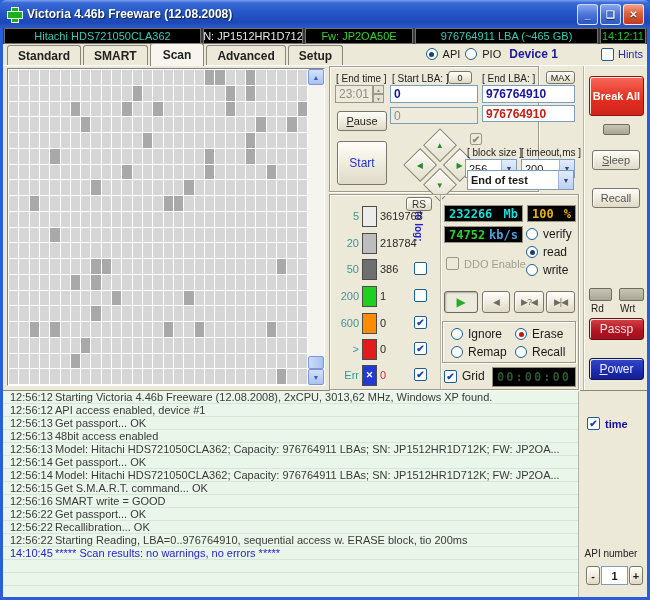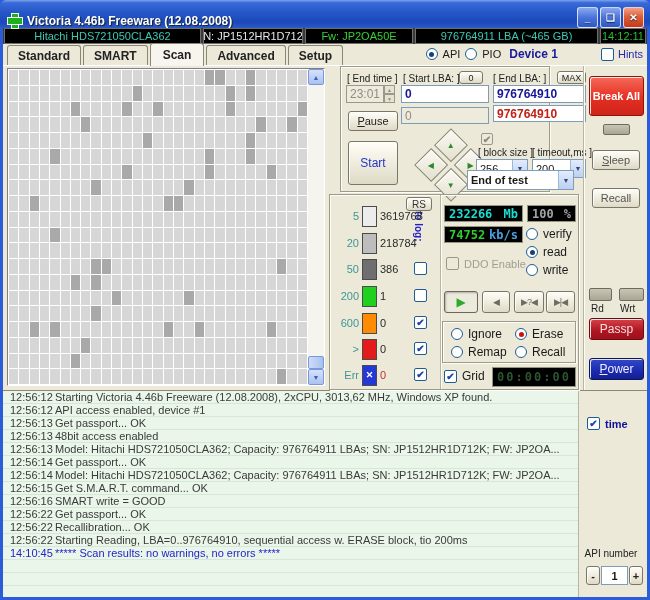--- a/index.html
+++ b/index.html
@@ -2,21 +2,21 @@
 <html><head>
 <meta charset="utf-8">
 <style>
   * { margin:0; padding:0; box-sizing:border-box; }
   html,body { width:650px; height:600px; }
   body { font-family:"Liberation Sans",sans-serif; font-size:11px; color:#1a1a1a; }
 
   .window { width:650px; height:600px; background:#2b5cd9; display:flex; flex-direction:column; overflow:hidden; }
 
   
-  .titlebar { height:28px; flex:0 0 28px; display:flex; align-items:flex-end; padding:0 6px 0 6px;
+  .titlebar { height:28px; flex:0 0 28px; display:flex; align-items:center; padding:0 6px 0 6px;
     background:linear-gradient(180deg,#7ba2ee 0%,#3a6ad8 10%,#2456c8 45%,#1c48b8 80%,#2d5ac9 100%);
     border-radius:6px 6px 0 0; }
   .app-icon { width:16px; height:16px; position:relative; margin-right:5px; flex:0 0 16px; }
   .app-icon::before, .app-icon::after { content:""; position:absolute; background:#1fae1f; border:1px solid #eaffea; }
   .app-icon::before { left:5px; top:1px; width:6px; height:14px; }
   .app-icon::after  { left:1px; top:5px; width:14px; height:6px; }
   .title-text { color:#fff; font-weight:bold; font-size:12px; text-shadow:1px 1px 1px #123; flex:1;
     white-space:nowrap; overflow:hidden; }
   .winbtns { display:flex; gap:2px; }
   .wbtn { width:21px; height:21px; border-radius:3px; border:1px solid rgba(255,255,255,.75);
@@ -71,21 +71,21 @@
 
   .dd { background:#fff; border:1px solid #7f9db9; display:flex; overflow:hidden; }
   .dd .val { flex:1; padding:1px 3px; display:flex; align-items:center; }
   .dd .arr { width:15px; background:linear-gradient(180deg,#e2ecfc 0%,#bcd0f2 100%);
     border-left:1px solid #9db6e0; display:flex; align-items:center; justify-content:center;
     font-size:7px; color:#30487a; }
 
   .lcd { background:#000; border:1px solid #96937f; font-family:"DejaVu Sans Mono",monospace;
     font-weight:bold; font-size:12px; display:flex; align-items:center; justify-content:space-between; padding:0 4px; }
   .lcd .v, .lcd .u { white-space:nowrap; }
-  .c-cyan { color:#19dcd2; } .c-white { color:#a3a3a3; } .c-green { color:#2ecc2e; } .c-blue { color:#4aa0e0; }
+  .c-cyan { color:#19dcd2; } .c-white { color:#eab308; } .c-green { color:#2ecc2e; } .c-blue { color:#4aa0e0; }
   .lcd.timer { justify-content:center; color:#2c5530; letter-spacing:2px; }
 
   .etched { border:1px solid #9c9a8a; box-shadow:inset 1px 1px 0 #fdfcf5, 1px 1px 0 #fdfcf5; }
 
   
   .main { height:324px; flex:0 0 324px; position:relative; }
 
   .mapbox { position:absolute; left:4px; top:2px; width:318px; height:318px; background:#fff;
     border:1px solid; border-color:#808080 #fff #fff #808080; display:flex; }
   .mapgrid { flex:1; display:grid; grid-template-columns:repeat(29,1fr); grid-template-rows:repeat(20,1fr);
@@ -94,21 +94,21 @@
   .mapgrid div.dark { background:#a9a9a9; }
   .vscroll { flex:0 0 16px; background:#f5f4ef; display:flex; flex-direction:column; }
   .sbtn { height:16px; flex:0 0 16px; background:linear-gradient(180deg,#d6e2fb,#aac2ef);
     border:1px solid #7a96df; border-radius:2px; display:flex; align-items:center; justify-content:center;
     font-size:7px; color:#3c5fc4; }
   .strack { flex:1; position:relative; }
   .sthumb { position:absolute; left:0; right:0; bottom:0; height:13px;
     background:linear-gradient(90deg,#cfdcf8,#a8c0f0); border:1px solid #7a96df; border-radius:2px; }
 
   .controls { position:absolute; left:326px; top:0; width:250px; height:324px; }
-  .grp-top { position:absolute; left:0; top:0; width:210px; height:126px;margin-left:11px; }
+  .grp-top { position:absolute; left:0; top:0; width:210px; height:126px; }
   .grp-bot { position:absolute; left:0; top:128px; width:250px; height:196px; }
   .abs { position:absolute; }
   .lab { font-size:10px; color:#222; white-space:nowrap; }
 
   .spin { display:flex; }
   .spin .txt { flex:1; background:#eeebdd; border:1px solid #9a988a; color:#8f8d80; font-size:12px;
     display:flex; align-items:center; padding:0 3px; }
   .spin .arrs { width:14px; display:flex; flex-direction:column; }
   .spin .arrs span { flex:1; background:#e6e2d2; border:1px solid #9a988a; font-size:5px; color:#8a8a80;
     display:flex; align-items:center; justify-content:center; }

